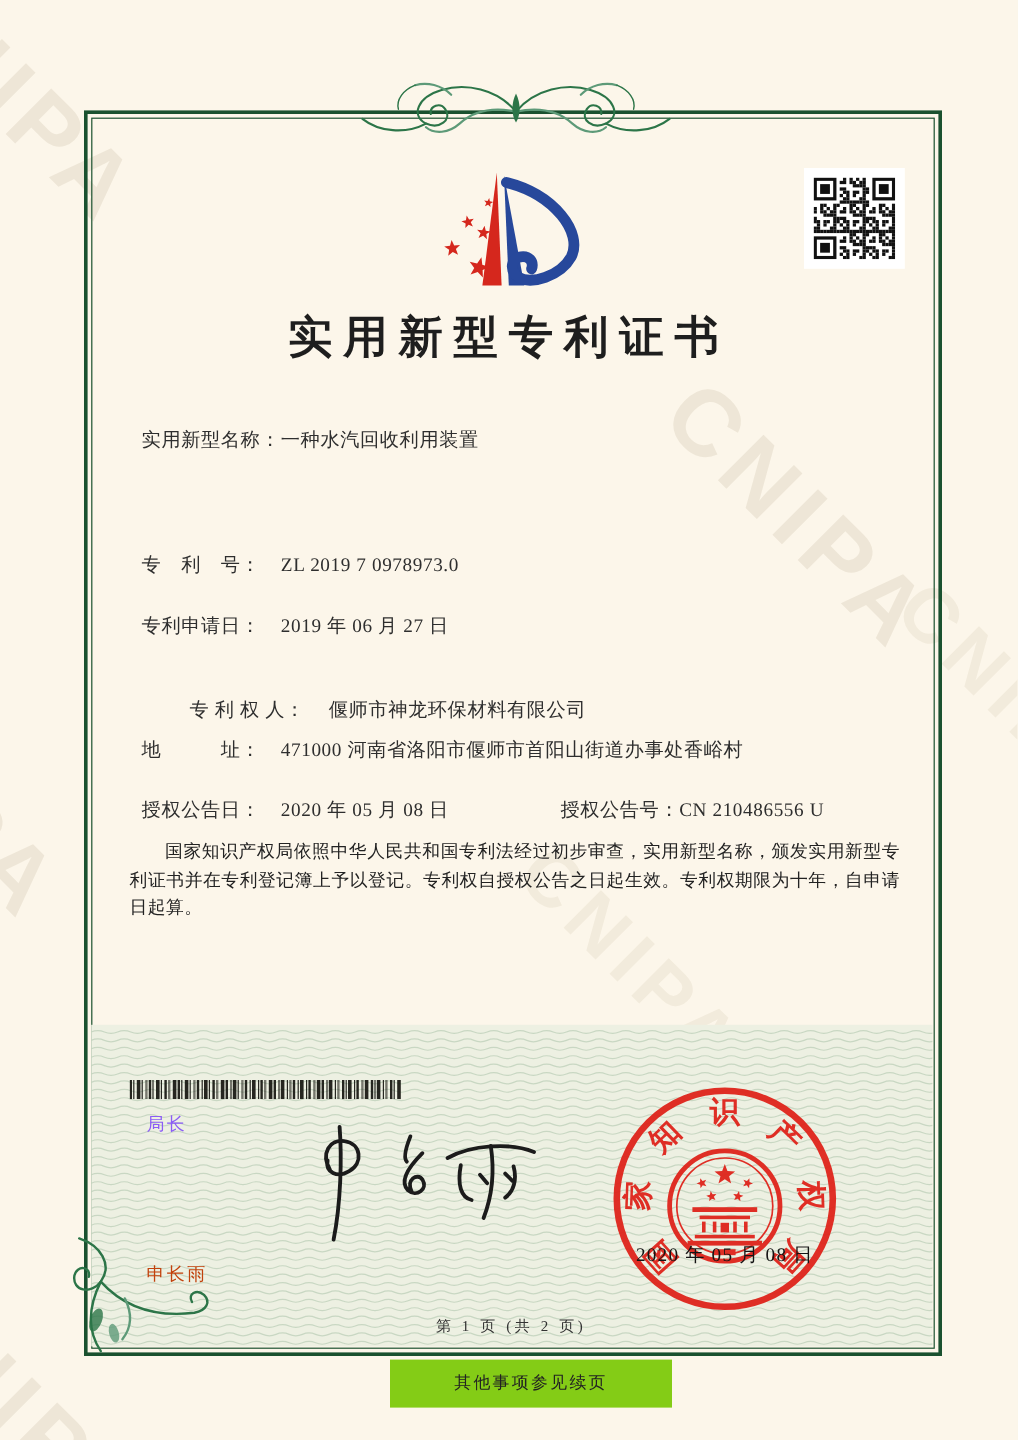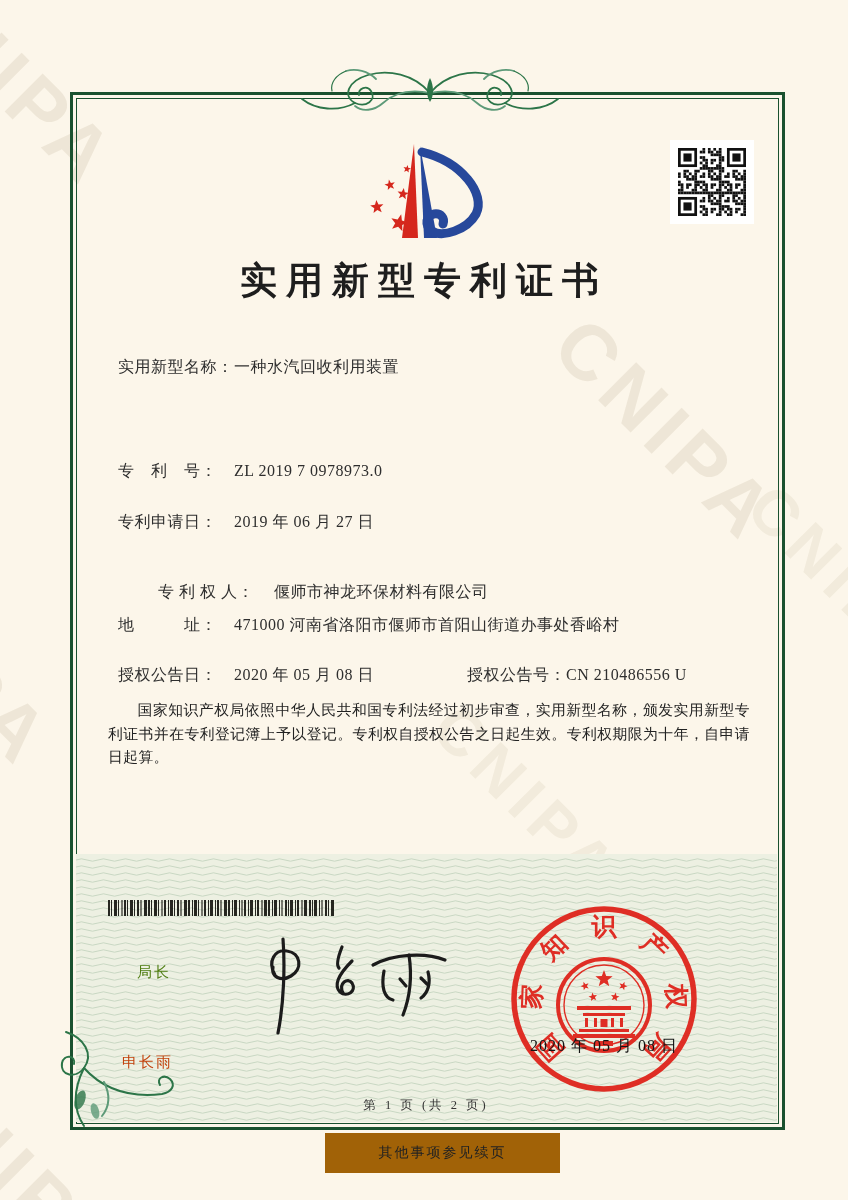--- a/index.html
+++ b/index.html
@@ -31,33 +31,33 @@
   .flabel{display:inline-block;min-width:116px;letter-spacing:.5px;}
   .fvalue{letter-spacing:.5px;}
   .grant2{left:450px;text-align:right;}
   
   .body-text{position:absolute;left:108px;top:699px;width:642px;font-size:14.8px;
              line-height:23.5px;text-align:justify;color:#222;z-index:5;letter-spacing:.4px;}
   .body-text p{margin:0;text-indent:2em;}
   
   .barcode{position:absolute;left:108px;top:900px;z-index:5;}
   
-  .sig-title{position:absolute;left:122px;top:963px;font:15px "Liberation Sans","DejaVu Sans",sans-serif;
-             color:#4d7c0f;letter-spacing:2px;z-index:5;margin-left:15px;}
+  .sig-title{position:absolute;left:122px;top:928px;font:15px "Liberation Sans","DejaVu Sans",sans-serif;
+             color:#8b5cf6;letter-spacing:2px;z-index:5;}
   .sig-name{position:absolute;left:122px;top:1053px;font:15px "Liberation Sans","DejaVu Sans",sans-serif;
             color:#c2410c;letter-spacing:2px;z-index:5;}
   .sig-hand{position:absolute;left:245px;top:935px;z-index:5;}
   
   .seal{position:absolute;left:506px;top:901px;width:196px;height:196px;z-index:6;opacity:.93;}
   .seal-date{position:absolute;left:500px;top:1036px;width:208px;text-align:center;
              font-size:16px;color:#141414;letter-spacing:1px;z-index:7;}
   
   .page-no{position:absolute;left:4px;right:0;top:1097px;text-align:center;font-size:12.5px;
            letter-spacing:3px;color:#333;z-index:5;}
-  .note-box{position:absolute;left:325px;top:1133px;width:235px;height:40px;background:#a16207;
+  .note-box{position:absolute;left:325px;top:1133px;width:235px;height:40px;background:#84cc16;
             display:flex;align-items:center;justify-content:center;font-size:14px;color:#222;
             letter-spacing:2px;z-index:5;}
   .ornament{position:absolute;z-index:4;}
 </style>
 </head>
 <body>
 
 <div class="sheet">
 
   <div class="wm" style="left:-60px;top:-55px;">CNIPA</div>

